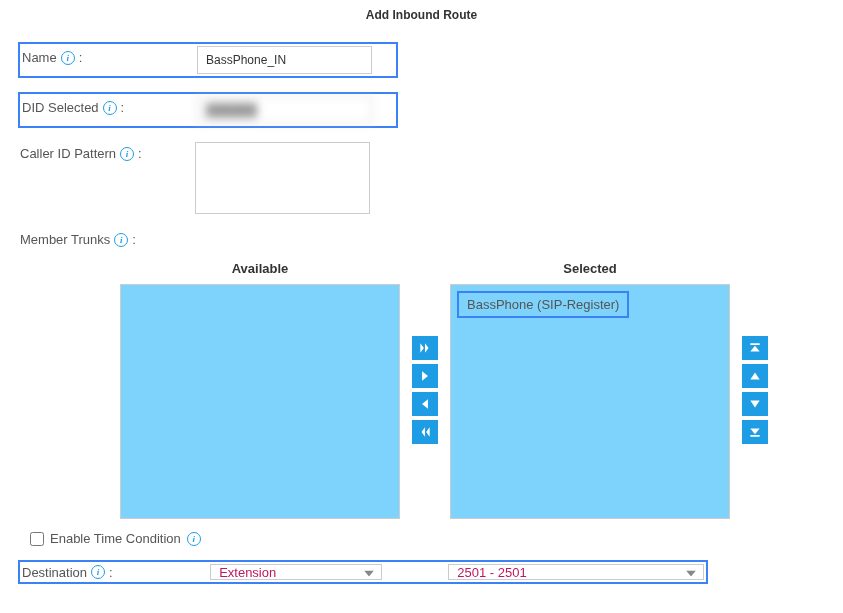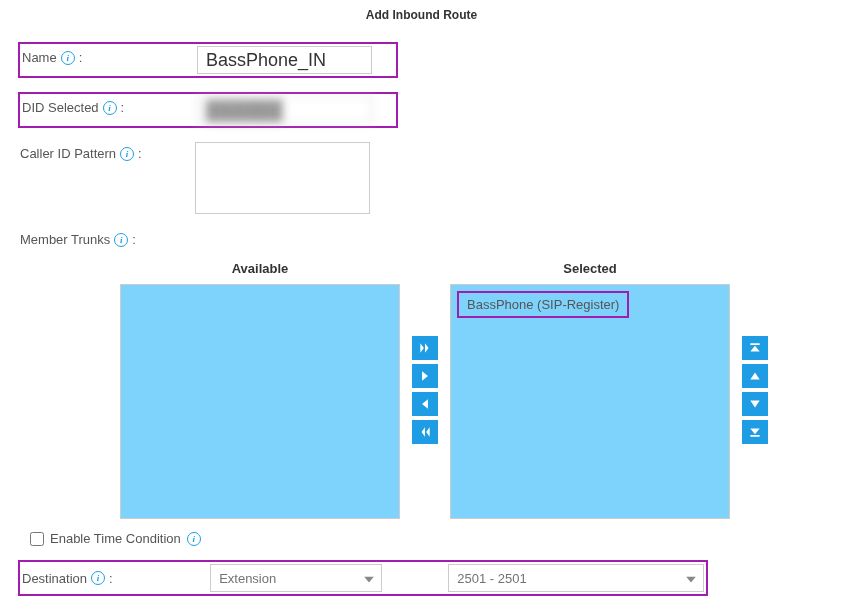--- a/index.html
+++ b/index.html
@@ -1,41 +1,41 @@
 <!DOCTYPE html>
 <html><head>
   <meta charset="utf-8">
   <style>
     * { box-sizing: border-box; margin: 0; padding: 0; }
     body { font-family: Arial, sans-serif; font-size: 13px; color: #555; background: #fff; width: 843px; padding: 8px 20px; }
     .page-title { text-align: center; font-weight: bold; font-size: 12px; color: #333; margin-bottom: 20px; }
     .form-row { display: flex; align-items: flex-start; margin-bottom: 14px; }
     .label-cell { width: 175px; display: flex; align-items: center; gap: 4px; padding-top: 4px; }
     .info-icon { display: inline-flex; width: 14px; height: 14px; border: 1.5px solid #1e9de4; border-radius: 50%; color: #1e9de4; font-size: 9px; font-weight: bold; align-items: center; justify-content: center; font-style: italic; font-family: serif; cursor: pointer; }
-    .input-text { width: 175px; height: 28px; border: 1px solid #ccc; padding: 0 8px; font-size: 18px; color: #333; }
+    .input-text { width: 175px; height: 28px; border: 1px solid #ccc; padding: 0 8px; font-size: 12px; color: #333; }
     .textarea-input { width: 175px; height: 72px; border: 1px solid #ccc; padding: 4px 8px; resize: none; font-family: inherit; font-size: 13px; }
     .blur-text { filter: blur(4px); color: #999; }
-    .highlight-red { border: 2px solid #a21caf; }
+    .highlight-red { border: 2px solid #3b82f6; }
     .highlight-wrap { padding: 2px; margin-left: -2px; }
     .transfer-container { margin-left: 100px; display: flex; gap: 12px; align-items: center; }
     .transfer-col { width: 280px; }
     .transfer-header { text-align: center; font-weight: bold; color: #333; margin-bottom: 8px; }
     .transfer-list { height: 235px; border: 1px solid #ccc; overflow-y: scroll; padding: 6px; background: #7dd3fc; }
     .transfer-item { padding: 4px 8px; color: #555; }
     .transfer-item.highlight-red { display: inline-block; padding: 4px 8px; }
     .transfer-btns { display: flex; flex-direction: column; gap: 4px; }
     .btn-blue { width: 26px; height: 24px; background: #1e9de4; color: #fff; border: none; display: flex; align-items: center; justify-content: center; cursor: pointer; font-size: 14px; }
     .btn-blue svg { width: 14px; height: 14px; fill: #fff; }
     .checkbox-row { display: flex; align-items: center; gap: 6px; margin: 12px 0 14px 10px; }
     .checkbox-row input[type=checkbox] { width: 14px; height: 14px; }
     .dest-row { display: flex; align-items: center; gap: 16px; }
     .dest-label { width: 175px; display: flex; align-items: center; gap: 4px; }
     .select-wrap { position: relative; width: 175px; }
     .select-wrap.wide { width: 260px; margin-left: 50px; }
-    .select-box { width: 100%; height: 28px; border: 1px solid #ccc; padding: 0 28px 0 8px; display: flex; align-items: center; color: #737373; cursor: pointer; background: #fff; }
+    .select-box { width: 100%; height: 16px; border: 1px solid #ccc; padding: 0 28px 0 8px; display: flex; align-items: center; color: #be185d; cursor: pointer; background: #fff; }
     .select-arrow { position: absolute; right: 8px; top: 50%; transform: translateY(-50%); pointer-events: none; }
     .select-arrow svg { width: 10px; height: 6px; fill: #888; }
     
     .transfer-list::-webkit-scrollbar { width: 16px; }
     .transfer-list::-webkit-scrollbar-track { background: #f0f0f0; }
     .transfer-list::-webkit-scrollbar-thumb { background: #c0c0c0; }
     .transfer-list::-webkit-scrollbar-button { background: #f0f0f0; height: 16px; }
   </style>
 </head>
 <body>

